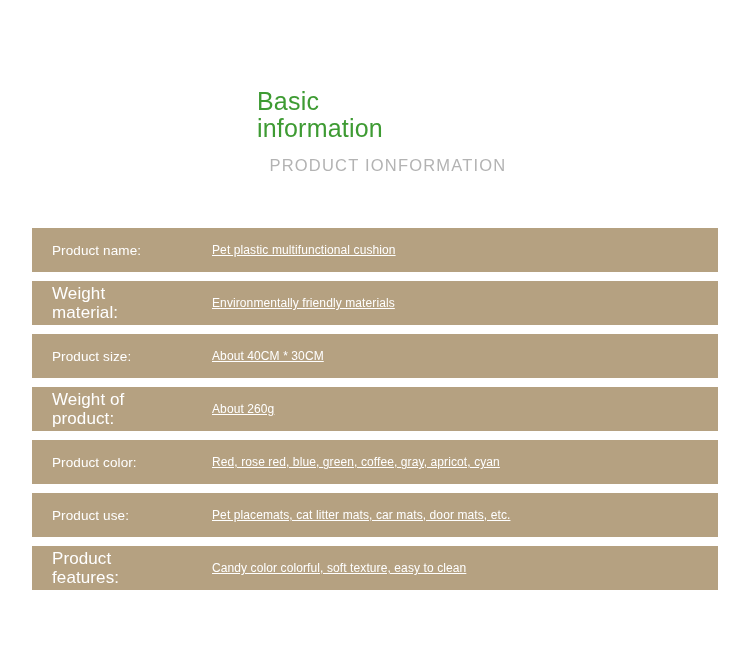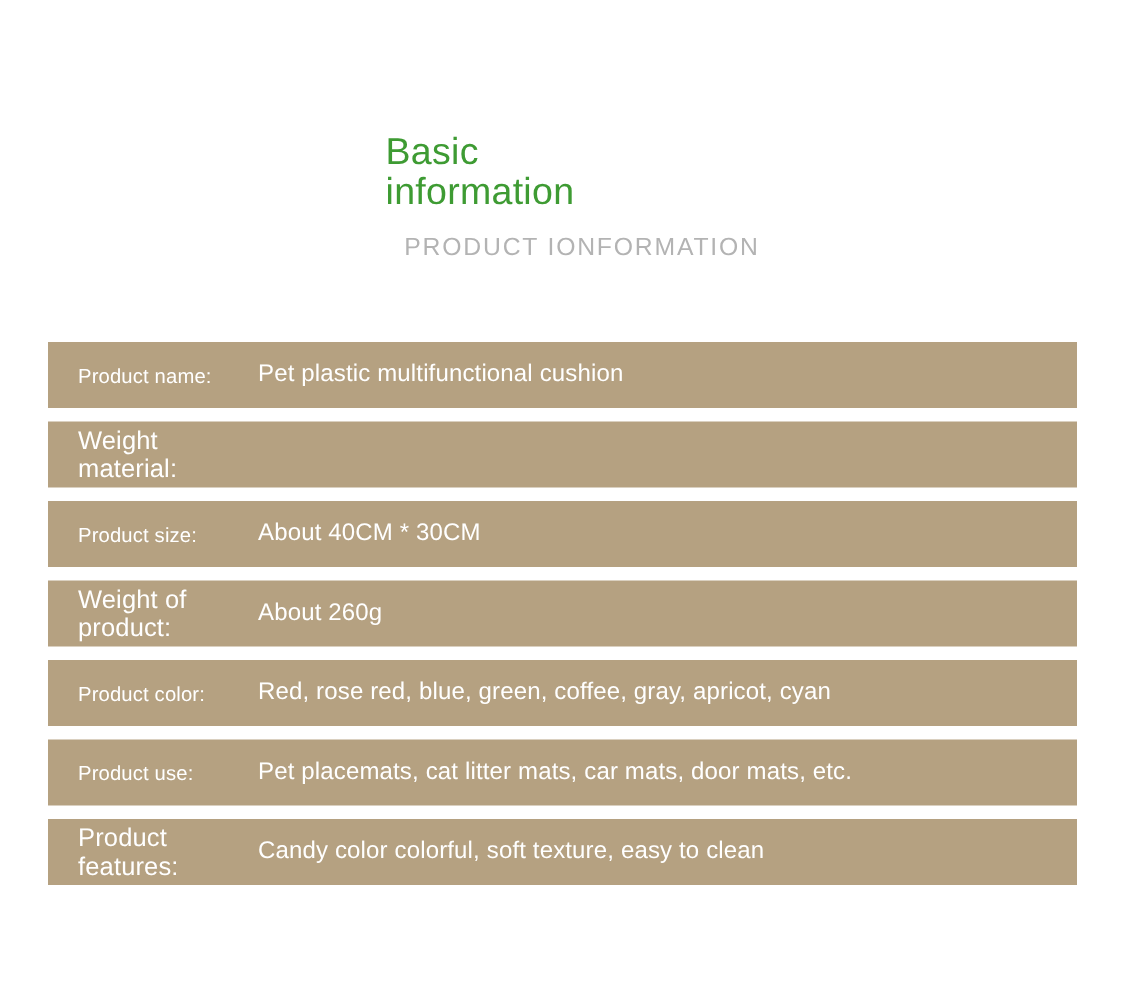--- a/index.html
+++ b/index.html
@@ -56,42 +56,44 @@
     width: 686px;
   }
   .spec-row {
     position: relative;
     height: 44px;
     margin-bottom: 9px;
     background: #b5a181;
     display: flex;
     align-items: center;
     overflow: hidden;
+    gap: 40px;
   }
   .spec-label {
     width: 140px;
     min-width: 140px;
     padding-left: 20px;
     box-sizing: border-box;
     color: #ffffff;
     font-size: 13.5px;
     line-height: 17px;
     letter-spacing: 0.1px;
   }
   .spec-label.big {
     font-size: 17px;
     line-height: 19px;
   }
   .spec-value {
     flex: 1;
     color: #ffffff;
-    font-size: 16px;
+    font-size: 12px;
     line-height: 18px;
     letter-spacing: 0.1px;
     padding-right: 14px;
+    text-decoration: underline;
   }
 </style>
 </head>
 <body>
 
 <div class="page">
 
   <div class="header">
     <div class="title-main">
       <div>Basic</div>
@@ -102,20 +104,21 @@
 
   <div class="spec-table">
 
     <div class="spec-row">
       <div class="spec-label">Product name:</div>
       <div class="spec-value">Pet plastic multifunctional cushion</div>
     </div>
 
     <div class="spec-row">
       <div class="spec-label big">Weight material:</div>
+      <div class="spec-value">Environmentally friendly materials</div>
     </div>
 
     <div class="spec-row">
       <div class="spec-label">Product size:</div>
       <div class="spec-value">About 40CM * 30CM</div>
     </div>
 
     <div class="spec-row">
       <div class="spec-label big">Weight of product:</div>
       <div class="spec-value">About 260g</div>

